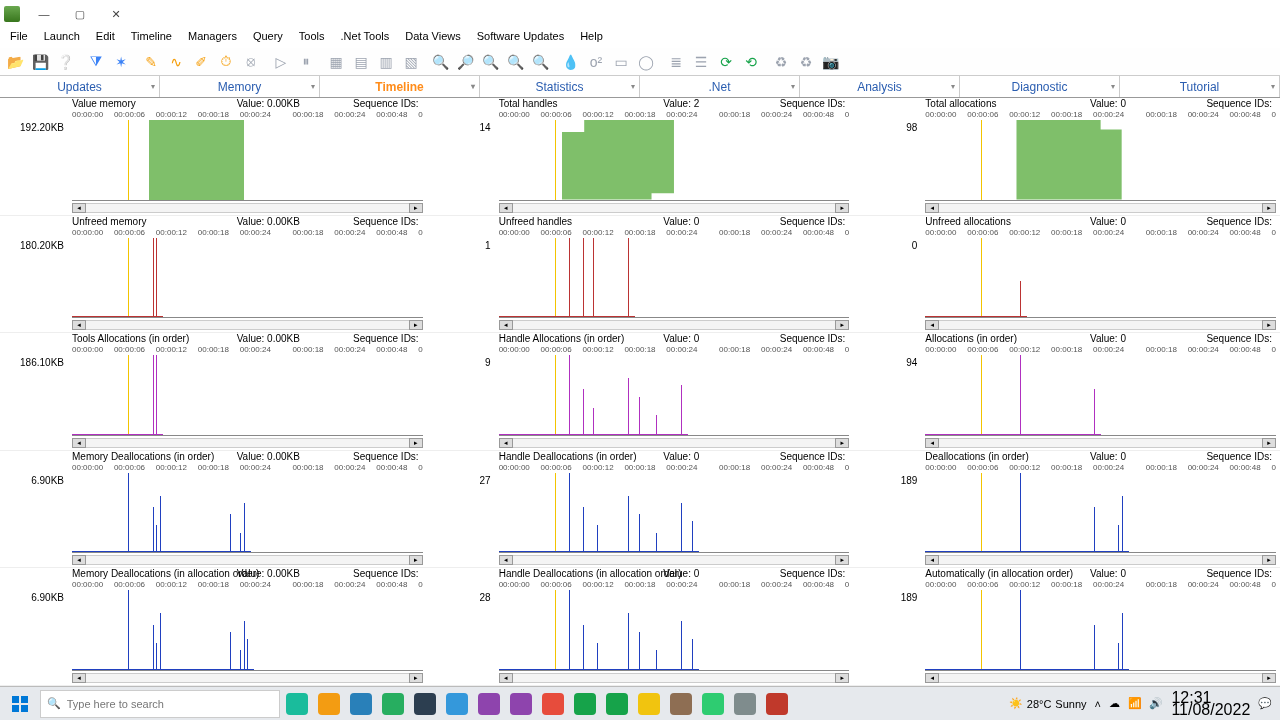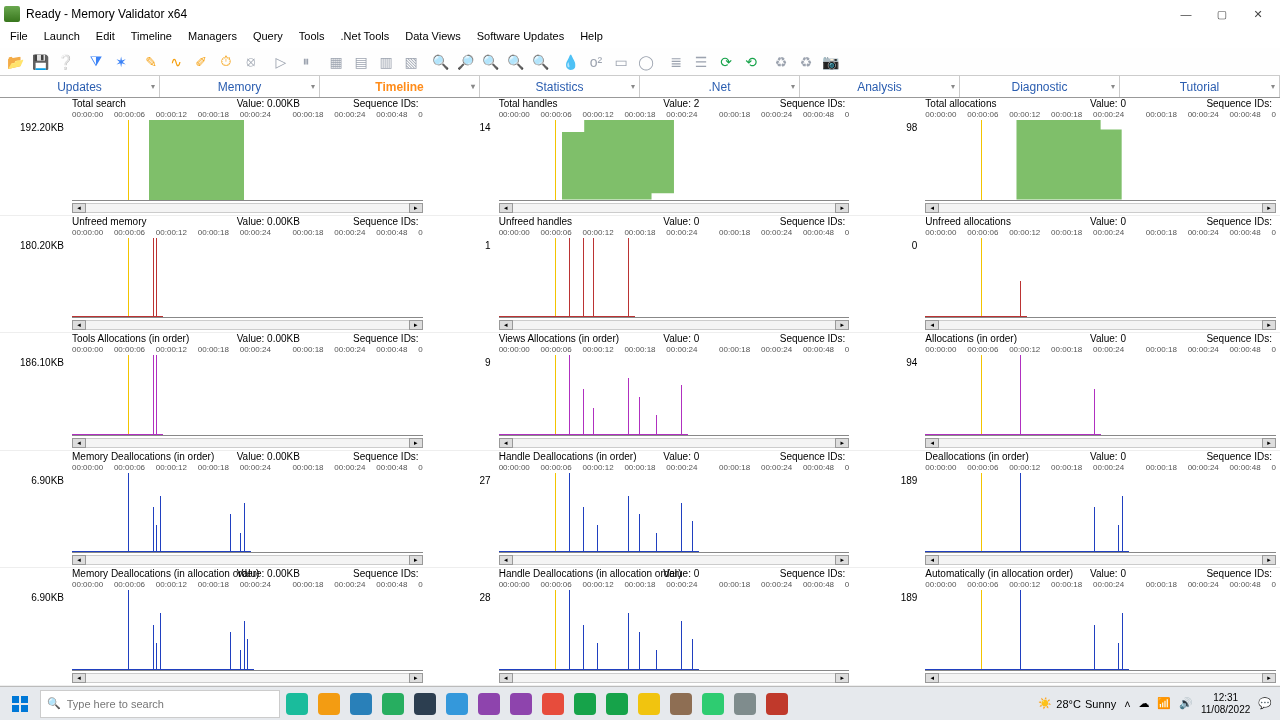--- a/index.html
+++ b/index.html
@@ -64,28 +64,27 @@
 
 .taskbar { position: absolute; bottom: 0; left: 0; right: 0; height: 34px; background: #e6e9ed; display: flex; align-items: center; padding: 0 2px; gap: 2px; font-size: 11px; border-top: 1px solid #bbb; }
 .taskbar .start { width: 36px; height: 30px; display: flex; align-items: center; justify-content: center; }
 .taskbar .start svg { width: 16px; height: 16px; }
 .taskbar .search { flex: 0 0 240px; height: 28px; background: #fff; border: 1px solid #ccc; display: flex; align-items: center; padding: 0 6px; gap: 6px; color: #777; }
 .taskbar .ticon { width: 30px; height: 30px; display: flex; align-items: center; justify-content: center; border-radius: 2px; }
 .taskbar .ticon .dot { width: 22px; height: 22px; border-radius: 4px; }
 .taskbar .spacer { flex: 1; }
 .taskbar .tray { display: flex; align-items: center; gap: 8px; padding-right: 6px; }
 .taskbar .tray .weather { display: flex; align-items: center; gap: 4px; }
-.taskbar .clock { text-align: center; line-height: 12px; font-size: 10px; }
+.taskbar .clock { text-align: left; line-height: 12px; font-size: 16px; }
 </style>
 </head>
 <body>
 
 <div class="titlebar">
   <div class="app-icon"></div>
-  <div class="title">Ready - Memory Validator x64</div>
   <div class="win-btn">—</div>
   <div class="win-btn">▢</div>
   <div class="win-btn">✕</div>
 </div>
 
 <div class="menubar" id="menubar">
     <div class="menu-item">File</div>
     <div class="menu-item">Launch</div>
     <div class="menu-item">Edit</div>
     <div class="menu-item">Timeline</div>
@@ -189,21 +188,21 @@
   <label>
       <input type="checkbox" checked="" style="">
       <span>All scrollbars move together</span>
     </label>
 </div>
 
 <div class="chart-area">
   <div class="chart-grid" id="chartgrid">
       <div class="chart-cell">
         <div class="clabels">
-          <span class="ctitle">Total search</span>
+          <span class="ctitle">Value memory</span>
           <span class="cval">Value: 0.00KB</span>
           <span class="cseq">Sequence IDs:</span>
         </div>
         <div class="ticks">
           <span>00:00:00</span>
           <span>00:00:06</span>
           <span>00:00:12</span>
           <span>00:00:18</span>
           <span>00:00:24</span>
           <span></span>
@@ -401,21 +400,21 @@
           <div class="spike" style="left: 24%; background: rgb(176, 48, 192); height: 100%;"></div>
         </div>
         <div class="hscroll">
           <div class="sarrow">◂</div>
           <div class="strack"></div>
           <div class="sarrow">▸</div>
         </div>
       </div>
       <div class="chart-cell">
         <div class="clabels">
-          <span class="ctitle">Views Allocations (in order)</span>
+          <span class="ctitle">Handle Allocations (in order)</span>
           <span class="cval">Value: 0</span>
           <span class="cseq">Sequence IDs:</span>
         </div>
         <div class="ticks">
           <span>00:00:00</span>
           <span>00:00:06</span>
           <span>00:00:12</span>
           <span>00:00:18</span>
           <span>00:00:24</span>
           <span></span>

